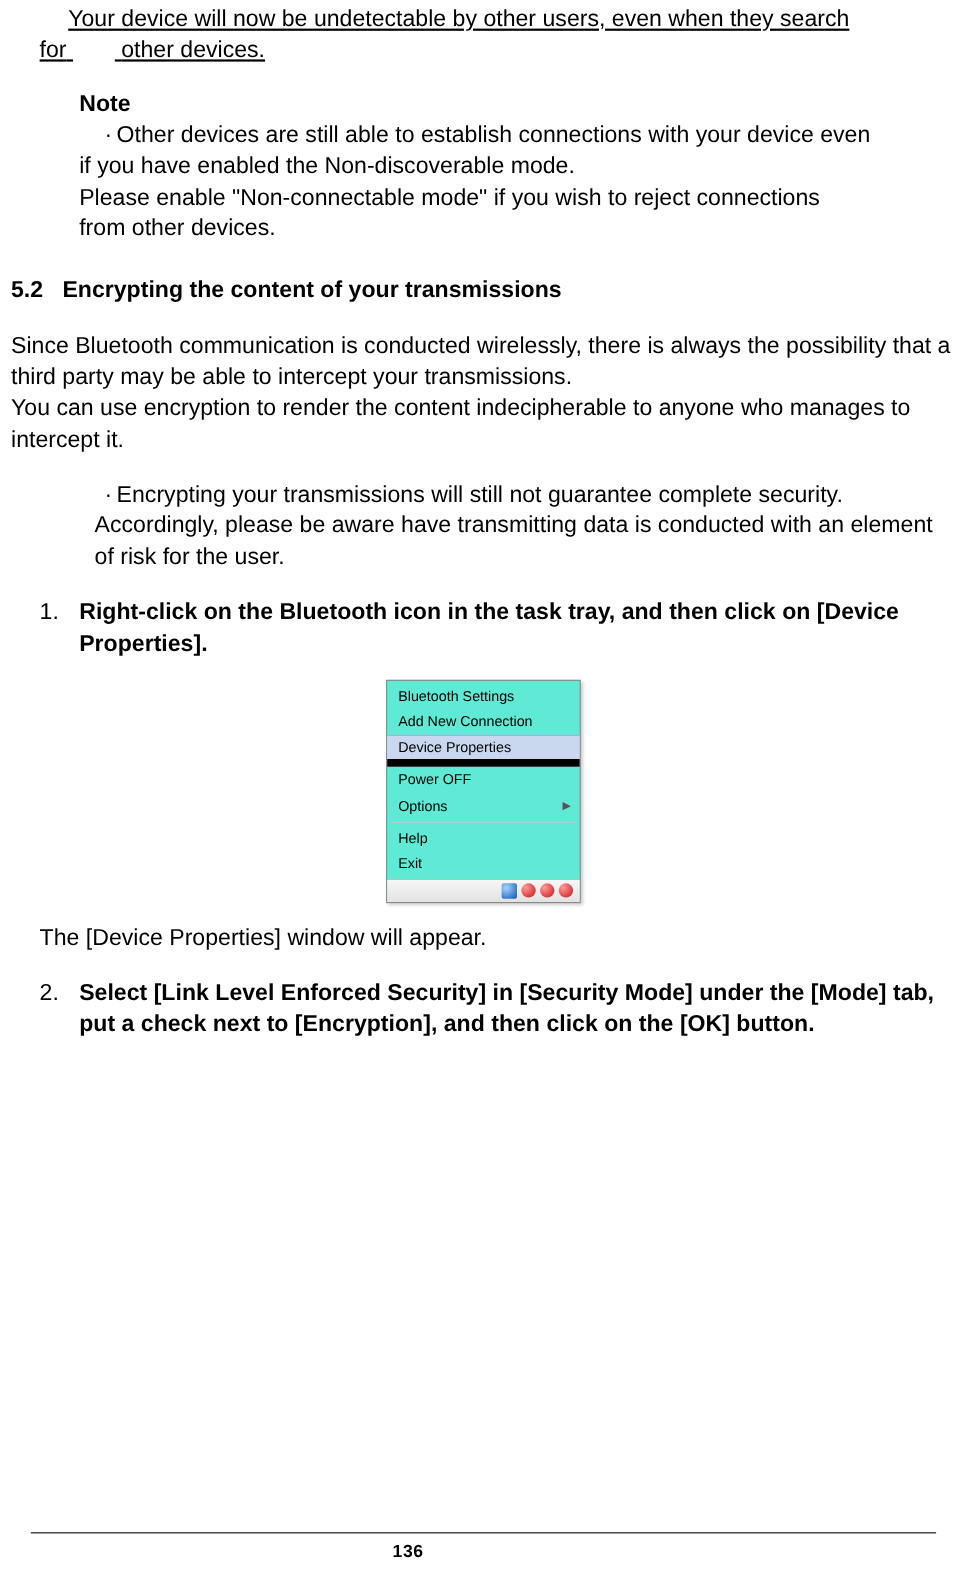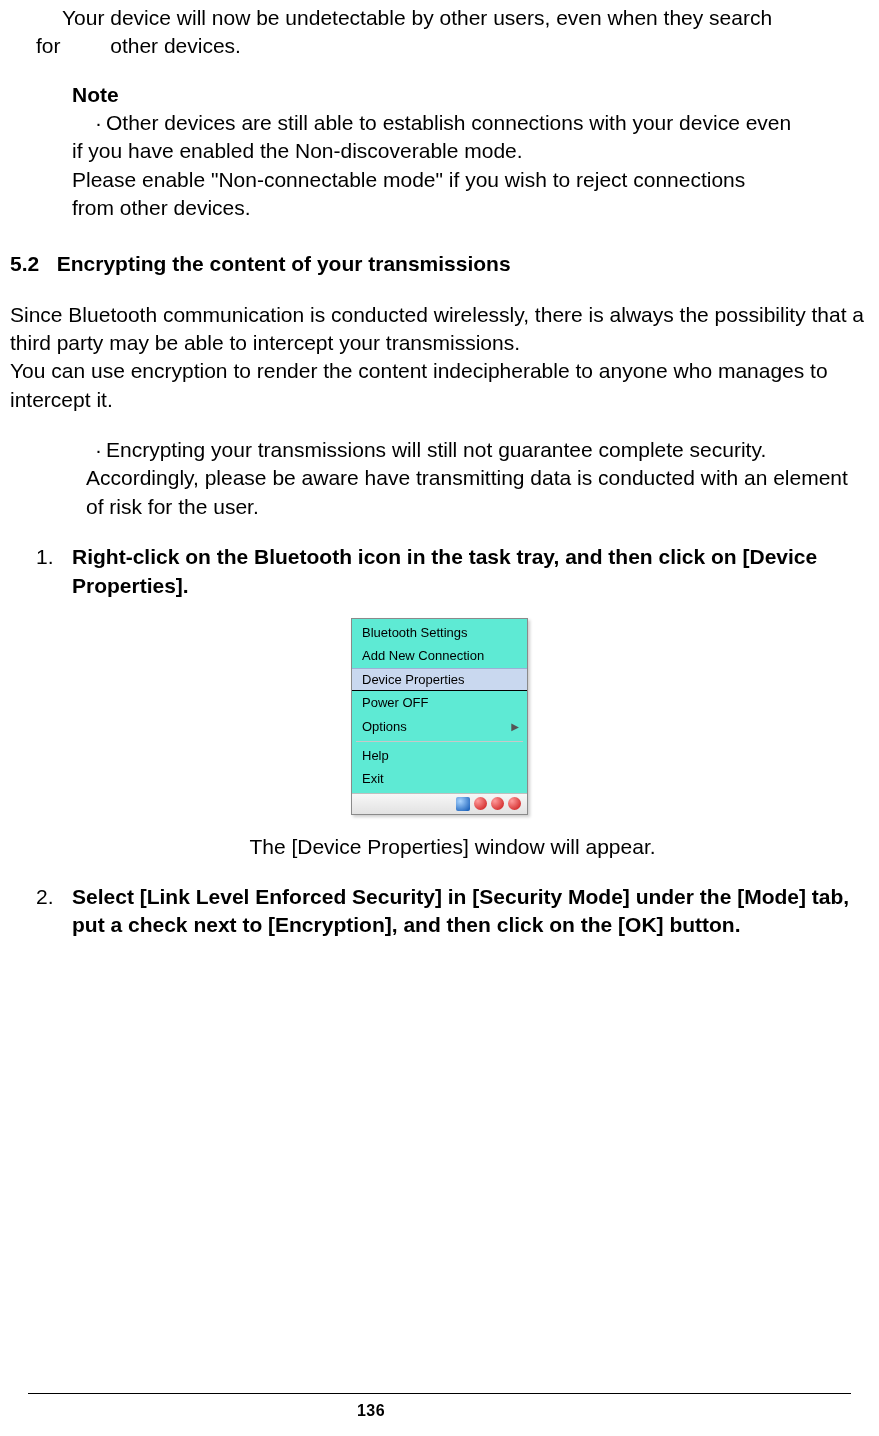--- a/index.html
+++ b/index.html
@@ -78,21 +78,21 @@
   }
   .ctx-item {
     padding: 3px 8px 3px 10px;
     display: flex;
     align-items: center;
     justify-content: space-between;
   }
   .ctx-item.hover {
     background: #c9d8ef;
     border-top: 1px solid #9ab0d6;
-    border-bottom: 1px solid #000000;
+    border-bottom: 7px solid #000000;
     padding-top: 2px;
     padding-bottom: 2px;
   }
   .ctx-sep {
     height: 1px;
     background: #c8c8c8;
     margin: 2px 4px;
   }
   .ctx-arrow {
     font-size: 10px;
@@ -110,21 +110,20 @@
   }
   .tray-circle {
     width: 13px; height: 13px; border-radius: 50%;
     display: inline-block;
   }
   .tray-red { background: radial-gradient(circle at 30% 30%, #ff9b9b, #c81010); }
   .tray-blue { width:14px;height:14px;background: radial-gradient(circle at 30% 30%, #a8d4ff, #0a54b3); border-radius:2px; }
   .after-figure {
     margin-top: 6px;
     padding-left: 26px;
-    text-align: center;
   }
   .footer-line {
     position: absolute;
     left: 28px;
     right: 28px;
     bottom: 42px;
     border-top: 1px solid #000;
   }
   .footer-num {
     position: absolute;
@@ -148,20 +147,21 @@
     padding-right: 4px;
   }
   .note-bullet-text {
     flex: 1;
   }
   .note-cont {
     padding-left: 62px;
   }
   .intro-line-wrap {
     display: block;
+    text-decoration: underline;
   }
   .intro-line1 {
     padding-left: 52px;
   }
 </style>
 </head>
 <body>
 
 <div class="page">
   <div class="content">

